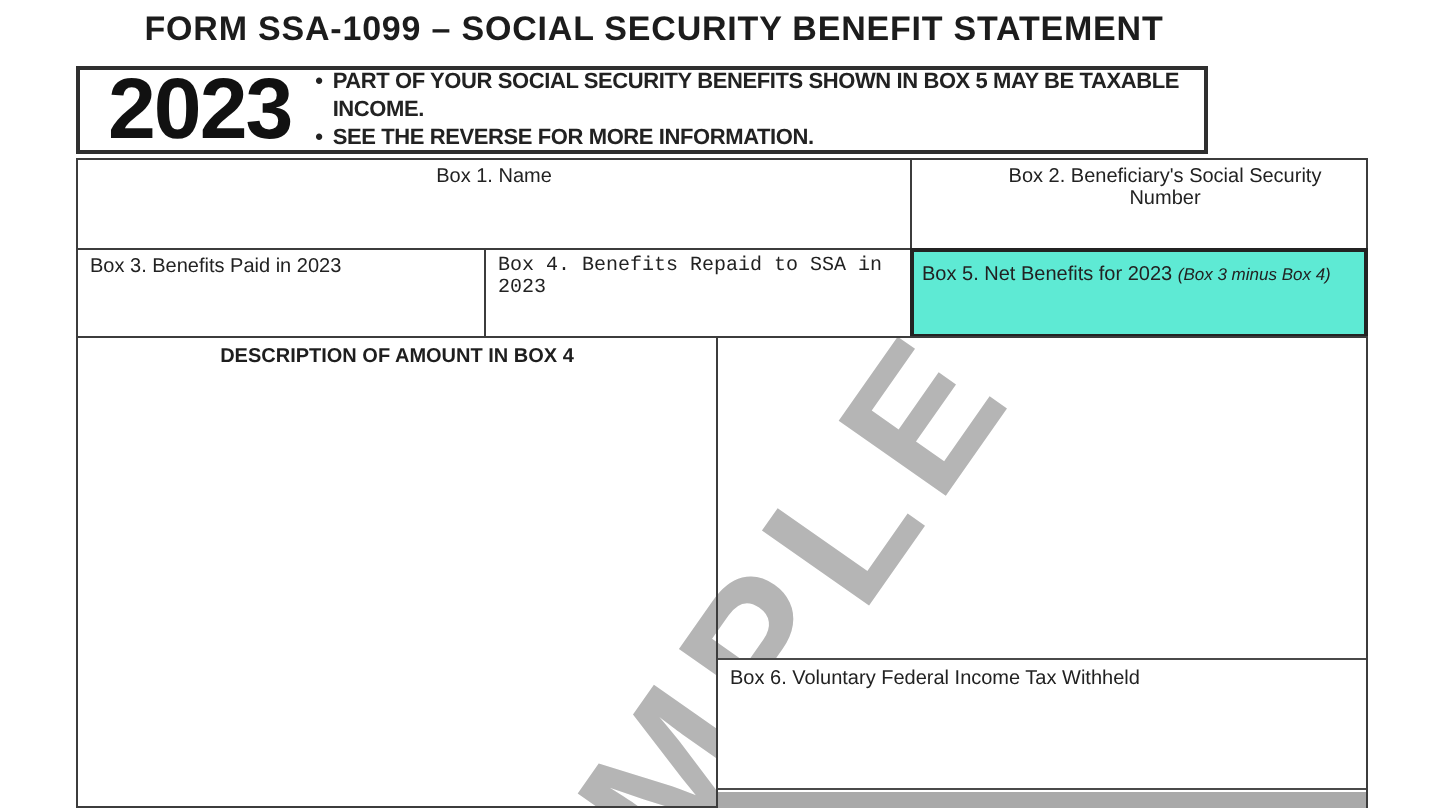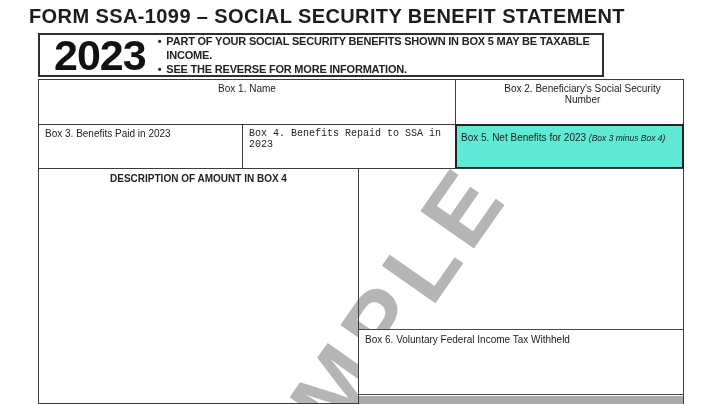--- a/index.html
+++ b/index.html
@@ -7,21 +7,21 @@
     position:relative;
     width:720px;height:404px;
     background:#ffffff;
     overflow:hidden;
     font-family:"Liberation Sans", sans-serif;
     color:#1f1f1f;
   }
   .form-title{
     position:absolute;top:5px;left:0;width:654px;
     text-align:center;
-    font-size:20px;font-weight:bold;letter-spacing:0.4px;
+    font-size:17px;font-weight:bold;letter-spacing:0.4px;
     color:#1c1c1c;
   }
   .form{
     position:absolute;left:38px;top:33px;width:646px;height:371px;
   }
   .watermark{
     position:absolute;left:318px;top:327px;
     transform:translate(-50%,-50%) rotate(-55deg);
     font-size:95px;font-weight:bold;letter-spacing:9px;
     color:#b5b5b5;

